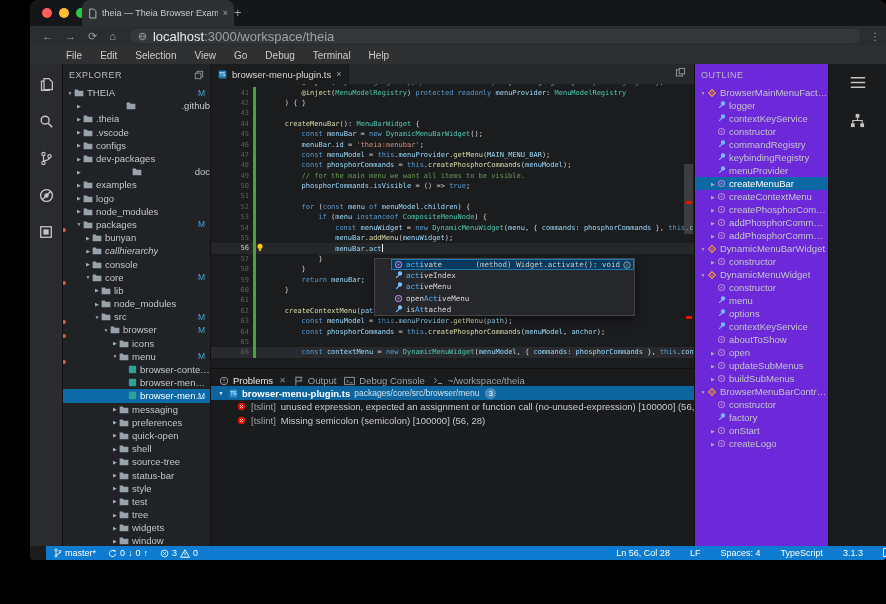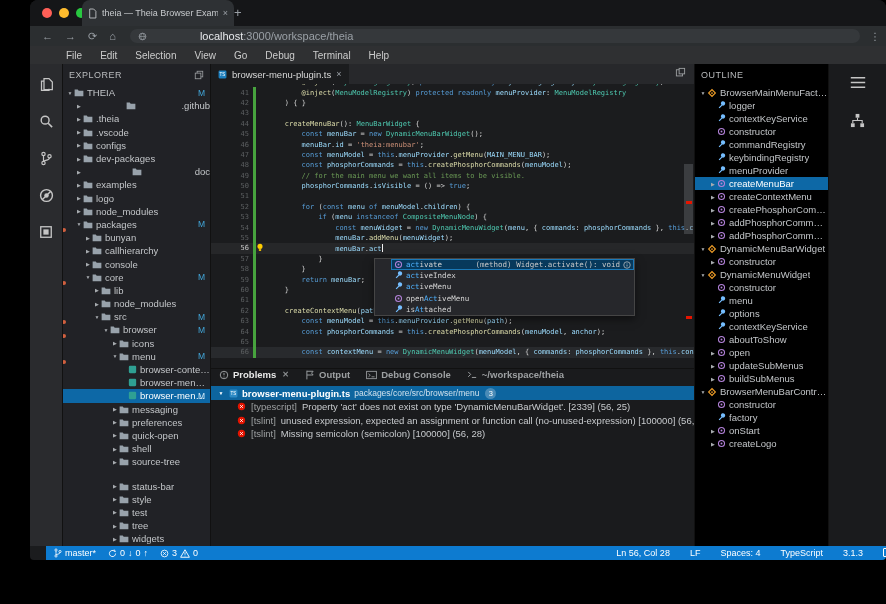--- a/index.html
+++ b/index.html
@@ -14,21 +14,21 @@
   .btab{position:absolute;left:52px;top:0;width:140px;height:26px;background:#2e3134;
     border-radius:8px 8px 0 0;display:flex;align-items:center;padding:0 6px;gap:5px;}
   .btab-title{font-size:9px;color:#c7cacd;white-space:nowrap;overflow:hidden;flex:1;}
   .tclose{color:#9aa0a6;font-size:9px;}
   .newtab{position:absolute;left:204px;top:5px;color:#9aa0a6;font-size:13px;}
   .navbar{position:absolute;left:0;top:26px;width:100%;height:20px;background:#2b2e30;
     display:flex;align-items:center;}
   .navic{color:#9aa0a6;font-size:11px;margin-left:12px;}
   .urlpill{margin-left:14px;width:714px;height:14px;background:#35383b;border-radius:7px;
     display:flex;align-items:center;padding:0 8px;gap:6px;}
-  .url{font-size:11px;color:#9aa0a6;white-space:nowrap;margin-left:47px;}
+  .url{font-size:13px;color:#9aa0a6;white-space:nowrap;}
   .url b{color:#e8eaed;font-weight:normal;}
   .kebab{color:#9aa0a6;font-size:10px;margin-left:10px;letter-spacing:0;}
   
   .menubar{position:absolute;left:0;top:46px;width:100%;height:18px;background:#2f3032;
     display:flex;align-items:center;padding-left:36px;gap:18px;box-sizing:border-box;}
   .menu-item{font-size:10px;color:#cccccc;}
   
   .main{position:absolute;left:0;top:64px;width:856px;height:482px;display:flex;}
   .actbar{width:32px;background:#2a2b2e;display:flex;flex-direction:column;align-items:center;padding-top:10px;gap:17px;}
   .act-btn{width:20px;height:20px;display:flex;align-items:center;justify-content:center;}
@@ -69,33 +69,33 @@
   .errmark{position:absolute;right:1px;width:6px;height:3px;background:#e51400;}
   
   .suggest{position:absolute;left:163px;top:194px;width:259px;background:#26272b;border:1px solid #454545;
     box-shadow:0 3px 8px rgba(0,0,0,.5);z-index:5;}
   .srow{height:11.2px;display:flex;align-items:center;font-family:"DejaVu Sans Mono",monospace;font-size:7.5px;color:#d4d4d4;padding:0 3px;gap:3px;margin-left:16px;}
   .srow.sel{background:#07395c;outline:1px solid #1b79b8;outline-offset:-1px;}
   .smatch{color:#4fb2ff;}
   .sdetail{margin-left:auto;color:#c8c8c8;display:flex;align-items:center;gap:3px;}
   
   .panel{position:absolute;left:0;top:304px;right:0;height:178px;background:#1a1b1d;border-top:1px solid #111;}
-  .ptabs{height:17px;display:flex;align-items:flex-start;padding-left:8px;gap:16px;font-weight:bold;}
+  .ptabs{height:17px;display:flex;align-items:flex-end;padding-left:8px;gap:8px;}
   .ptab{display:flex;align-items:center;gap:4px;font-size:9.5px;color:#9da0a2;}
   .ptab.active{color:#e8e8e8;}
   .pclose{color:#8a8d8f;font-size:8px;margin-left:2px;}
   .pgroup{height:14px;background:#0d659f;display:flex;align-items:center;padding-left:6px;gap:4px;color:#fff;}
   .pgfile{font-size:9.5px;font-weight:bold;}
   .pgpath{font-size:8.5px;color:#cfe0ec;}
   .pcount{width:11px;height:11px;border-radius:50%;background:rgba(255,255,255,.25);font-size:7.5px;
     display:flex;align-items:center;justify-content:center;margin-left:2px;}
   .prow{height:13.5px;display:flex;align-items:center;padding-left:26px;gap:5px;font-size:9.5px;color:#c8cbce;white-space:nowrap;overflow:hidden;}
   .psrc{color:#9da0a2;}
   
-  .outline{width:133px;background:#000000;position:relative;overflow:hidden;box-sizing:border-box;}
+  .outline{width:133px;background:#6d28d9;position:relative;overflow:hidden;box-sizing:border-box;}
   .orows{position:absolute;top:22px;left:0;right:0;}
   .orow{height:13px;display:flex;align-items:center;font-size:9.5px;color:#c3c6c9;white-space:nowrap;}
   .orow.sel{background:#0d68a6;color:#fff;}
   .olabel{margin-left:3px;overflow:hidden;text-overflow:ellipsis;}
   .rightbar{width:58px;background:#1a1b1d;border-left:1px solid #111;display:flex;flex-direction:column;align-items:center;padding-top:12px;gap:24px;box-sizing:border-box;}
   
   .statusbar{position:absolute;left:16px;top:546px;width:100%;height:14px;background:#0d7bd0;
     display:flex;align-items:center;color:#fff;font-size:9px;padding:0 8px;box-sizing:border-box;gap:12px;}
   .sbseg{display:flex;align-items:center;gap:3px;white-space:nowrap;}
   .sbright{margin-left:auto;display:flex;gap:20px;align-items:center;}
@@ -316,21 +316,21 @@
           </div>
           <div class="trow" style="padding-left: 21px;">
             <span class="arr">▶</span>
             <span class="ic">
               <svg width="10" height="9" viewBox="0 0 16 14">
                 <path d="M1 2h5l1.5 2H15v9H1z" fill="#98a2ab"></path>
               </svg>
             </span>
             <span class="tlabel">bunyan</span>
           </div>
-          <div class="trow" style="padding-left: 21px;">
+          <div class="trow" style="padding-left: 21px; font-style: italic;">
             <span class="arr">▶</span>
             <span class="ic">
               <svg width="10" height="9" viewBox="0 0 16 14">
                 <path d="M1 2h5l1.5 2H15v9H1z" fill="#98a2ab"></path>
               </svg>
             </span>
             <span class="tlabel">callhierarchy</span>
           </div>
           <div class="trow" style="padding-left: 21px;">
             <span class="arr">▶</span>
@@ -478,21 +478,21 @@
           </div>
           <div class="trow" style="padding-left: 48px;">
             <span class="arr">▶</span>
             <span class="ic">
               <svg width="10" height="9" viewBox="0 0 16 14">
                 <path d="M1 2h5l1.5 2H15v9H1z" fill="#98a2ab"></path>
               </svg>
             </span>
             <span class="tlabel">source-tree</span>
           </div>
-          <div class="trow" style="padding-left: 48px; margin-top: 11px;">
+          <div class="trow" style="padding-left: 48px;">
             <span class="arr">▶</span>
             <span class="ic">
               <svg width="10" height="9" viewBox="0 0 16 14">
                 <path d="M1 2h5l1.5 2H15v9H1z" fill="#98a2ab"></path>
               </svg>
             </span>
             <span class="tlabel">status-bar</span>
           </div>
           <div class="trow" style="padding-left: 48px;">
             <span class="arr">▶</span>
@@ -699,30 +699,20 @@
             <svg width="9" height="9" viewBox="0 0 16 16">
                 <rect x="1" y="1" width="14" height="14" rx="2" fill="#2d8ac4"></rect>
                 <text x="8" y="11.5" font-size="8" fill="#fff" text-anchor="middle" font-family="sans-serif">TS</text>
               </svg>
           </span>
           <span class="pgfile">browser-menu-plugin.ts</span>
           <span class="pgpath">packages/core/src/browser/menu</span>
           <span class="pcount">3</span>
         </div>
         <div id="prows">
-            <div class="prow">
-              <span class="ic">
-                <svg width="9" height="9" viewBox="0 0 16 16">
-                  <circle cx="8" cy="8" r="6.5" fill="#e51400"></circle>
-                  <path d="M5.5 5.5l5 5M10.5 5.5l-5 5" stroke="#fff" stroke-width="1.5"></path>
-                </svg>
-              </span>
-              <span class="psrc">[typescript]</span>
-              <span>Property 'act' does not exist on type 'DynamicMenuBarWidget'. [2339] (56, 25)</span>
-            </div>
             <div class="prow">
               <span class="ic">
                 <svg width="9" height="9" viewBox="0 0 16 16">
                   <circle cx="8" cy="8" r="6.5" fill="#e51400"></circle>
                   <path d="M5.5 5.5l5 5M10.5 5.5l-5 5" stroke="#fff" stroke-width="1.5"></path>
                 </svg>
               </span>
               <span class="psrc">[tslint]</span>
               <span>unused expression, expected an assignment or function call (no-unused-expression) [100000] (56, 17)</span>
             </div>

